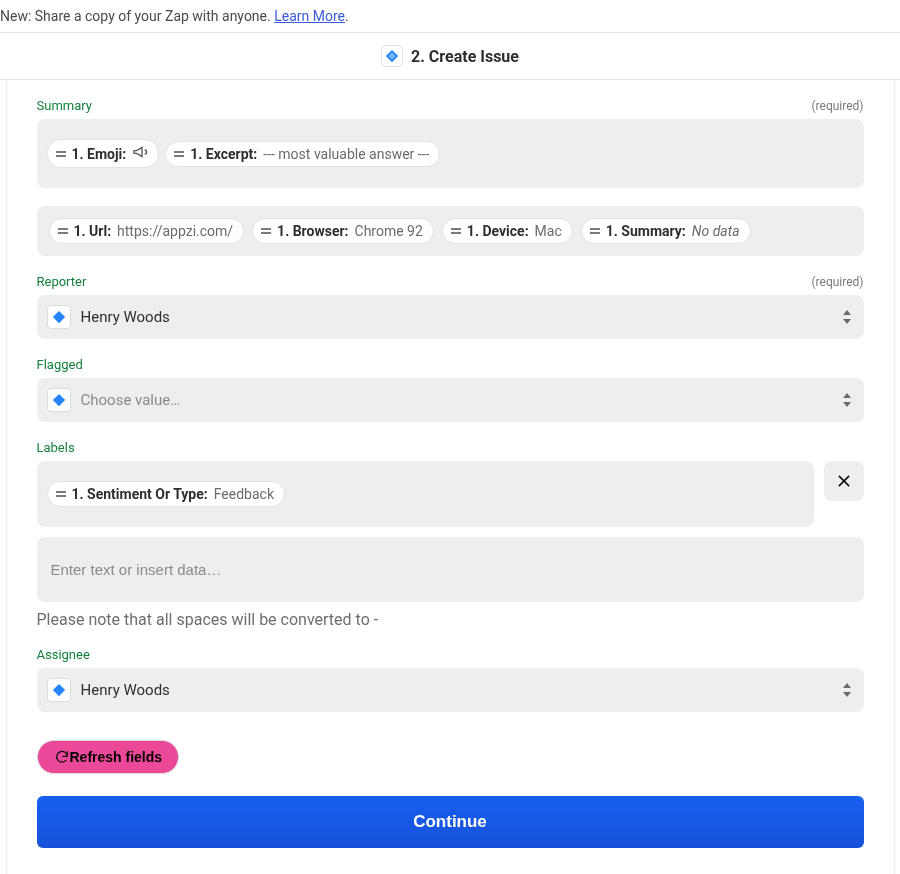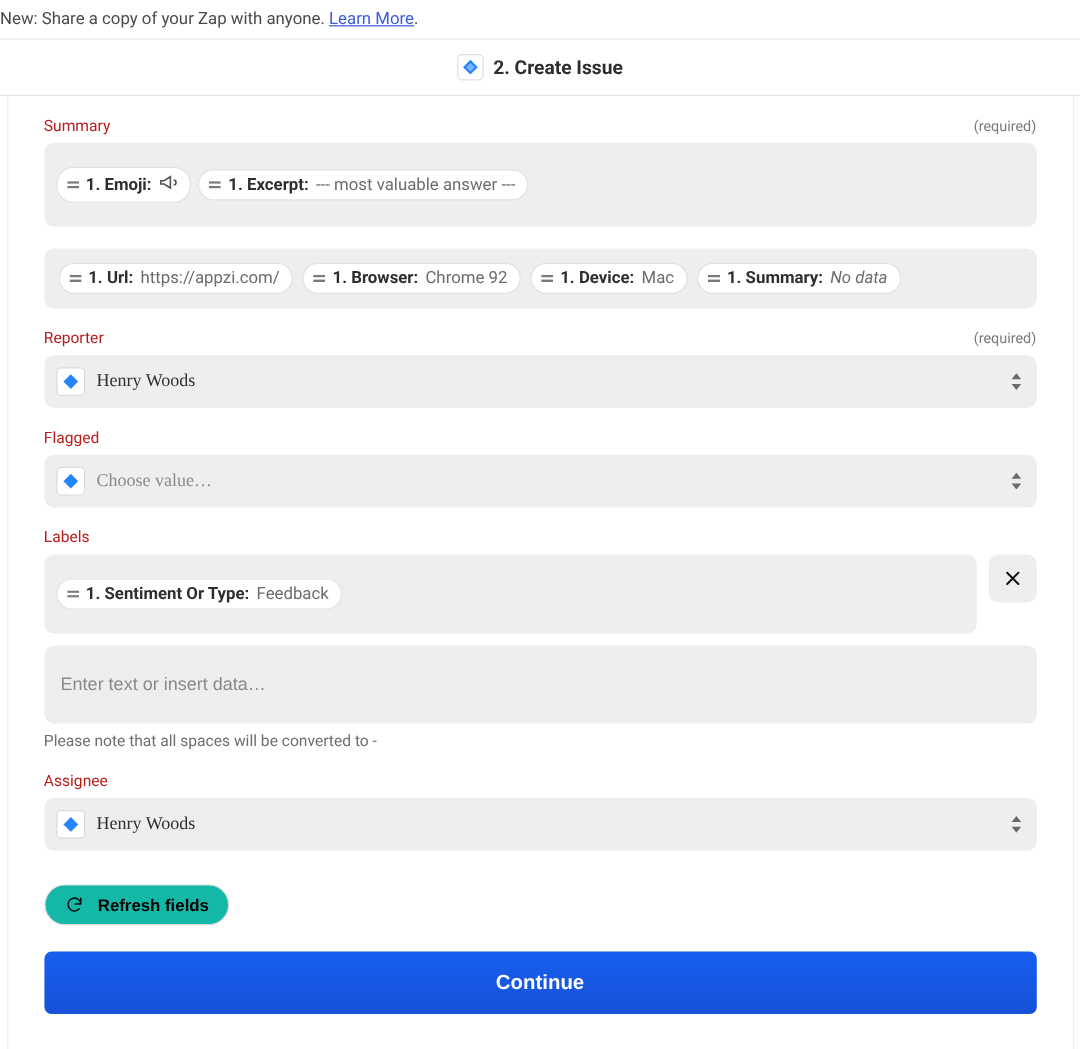--- a/index.html
+++ b/index.html
@@ -57,21 +57,21 @@
     }
     .field-group { margin-bottom: 18px; }
     .label-row {
       display: flex;
       justify-content: space-between;
       align-items: baseline;
       margin-bottom: 6px;
     }
     .field-label {
       font-size: 13px;
-      color: #b91c1c;
+      color: #15803d;
     }
     .req-tag {
       font-size: 12px;
       color: #7a7a7a;
     }
     .input-box {
       background: #eeeeee;
       border-radius: 8px;
       padding: 20px 10px;
       display: flex;
@@ -105,21 +105,20 @@
     .megaphone-icon svg { width: 16px; height: 16px; }
     .select-box {
       background: #eeeeee;
       border-radius: 8px;
       padding: 6px 10px;
       display: flex;
       align-items: center;
       gap: 10px;
       min-height: 44px;
       position: relative;
-      font-family: Liberation Serif, serif;
     }
     .select-text { color: #2d2e2e; font-size: 15px; }
     .select-text.placeholder { color: #8a8a8a; }
     .select-arrows {
       position: absolute;
       right: 12px;
       top: 50%;
       transform: translateY(-50%);
       color: #6b6b6b;
     }
@@ -144,26 +143,26 @@
     .text-input {
       background: #eeeeee;
       border: none;
       border-radius: 8px;
       padding: 24px 14px;
       width: 100%;
       font-size: 15px;
       color: #2d2e2e;
     }
     .text-input::placeholder { color: #8a8a8a; }
-    .help-text { font-size: 13px; color: #6e6e6e; margin-top: 8px; }
+    .help-text { font-size: 16px; color: #6e6e6e; margin-top: 8px; }
     .refresh-btn {
       display: inline-flex;
       align-items: center;
-      gap: 12px;
-      background: #14b8a6;
+      gap: 0;
+      background: #ec4899;
       border: 1px solid #d9d9d9;
       border-radius: 20px;
       padding: 8px 16px;
       font-weight: 600;
       font-size: 14px;
       cursor: pointer;
       margin-top: 10px;
       margin-bottom: 22px;
     }
     .refresh-btn svg { width: 16px; height: 16px; }

